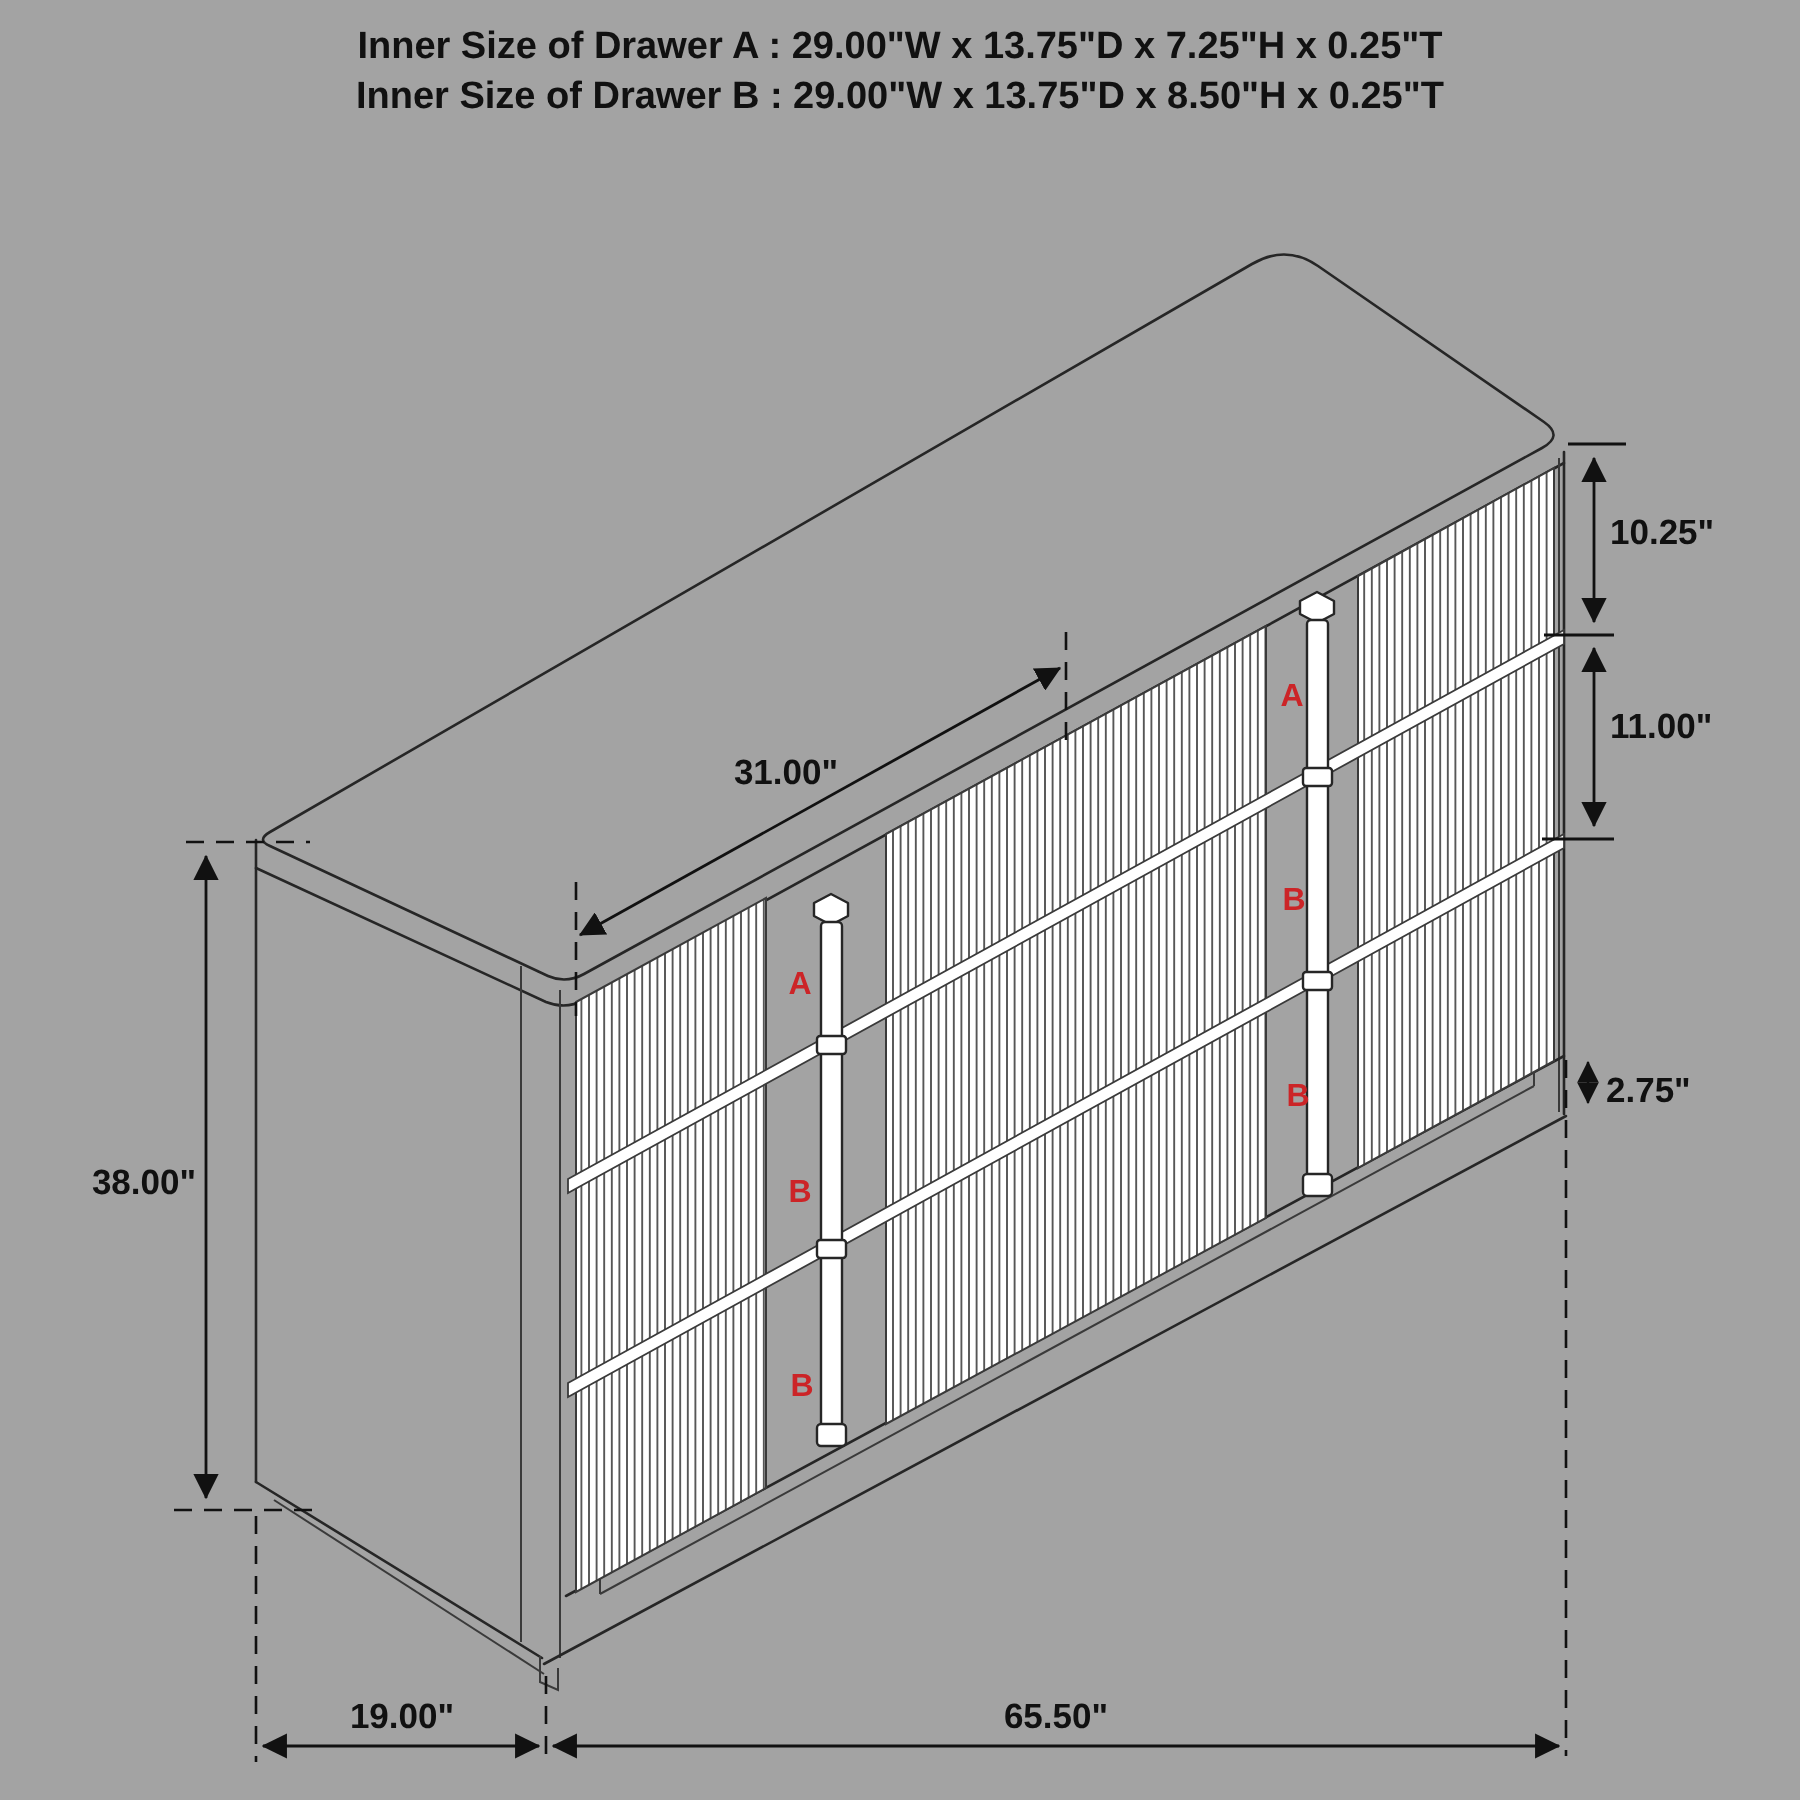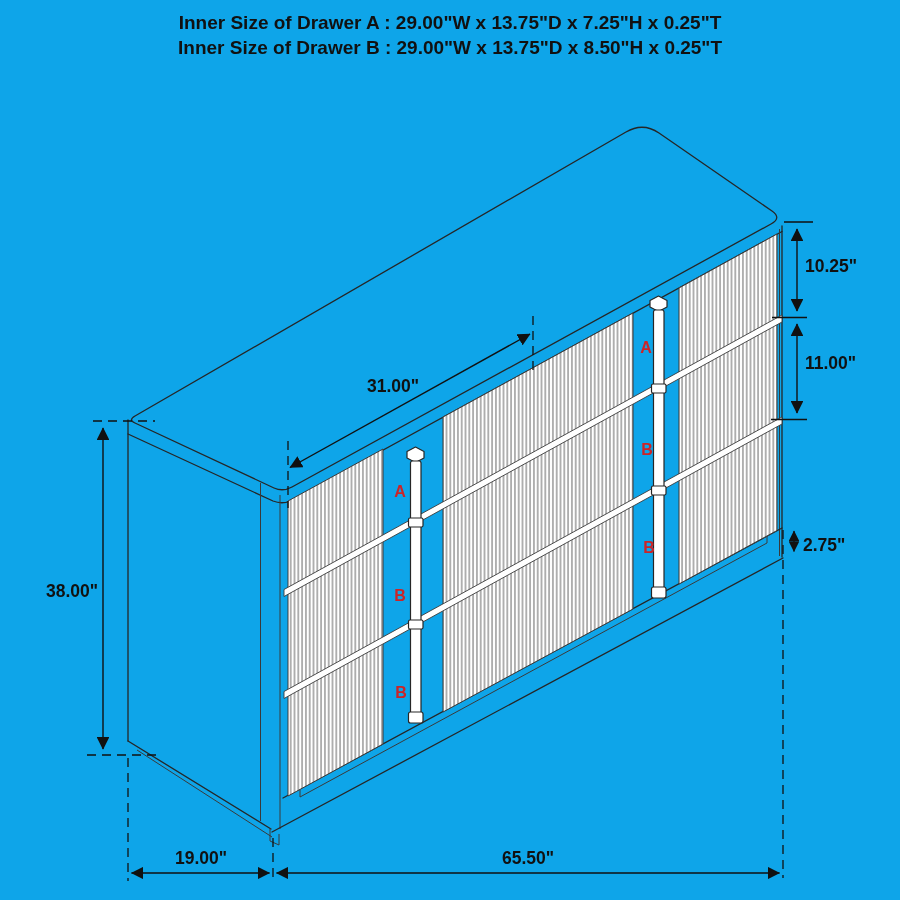--- a/index.html
+++ b/index.html
@@ -1,16 +1,16 @@
 <!DOCTYPE html>
 <html><head>
 <meta charset="utf-8">
 <style>
   html,body{margin:0;padding:0;background:#ffffff;}
-  #page{position:relative;width:900px;height:900px;background:#0ea5e9;overflow:hidden;
+  #page{position:relative;width:900px;height:900px;background:#a3a3a3;overflow:hidden;
         font-family:"Liberation Sans",sans-serif;}
   svg text{font-family:"Liberation Sans",sans-serif;}
   .title-txt{font-size:19px;font-weight:bold;fill:#111;}
   .dim-txt{font-size:17.5px;font-weight:bold;fill:#111;}
   .drawer-letter{font-size:16px;font-weight:bold;fill:#cc2427;}
   .cab{stroke:#262626;fill:none;stroke-width:1.3;stroke-linejoin:round;stroke-linecap:round;}
   .cab-thin{stroke:#3a3a3a;fill:none;stroke-width:1;}
   .fluted{fill:url(#flute);stroke:#3a3a3a;stroke-width:1;}
   .sep{fill:#ffffff;stroke:#3a3a3a;stroke-width:0.9;}
   .handle{fill:#ffffff;stroke:#262626;stroke-width:1.2;stroke-linejoin:round;}

